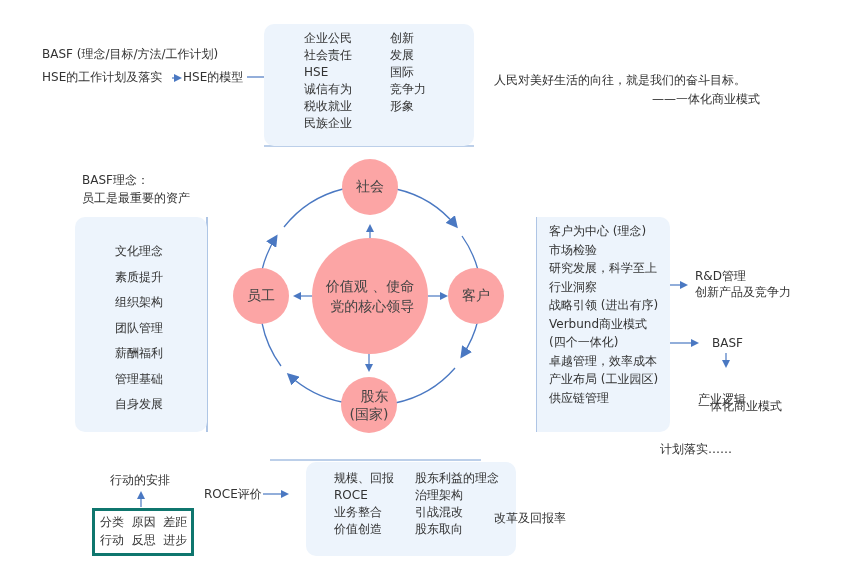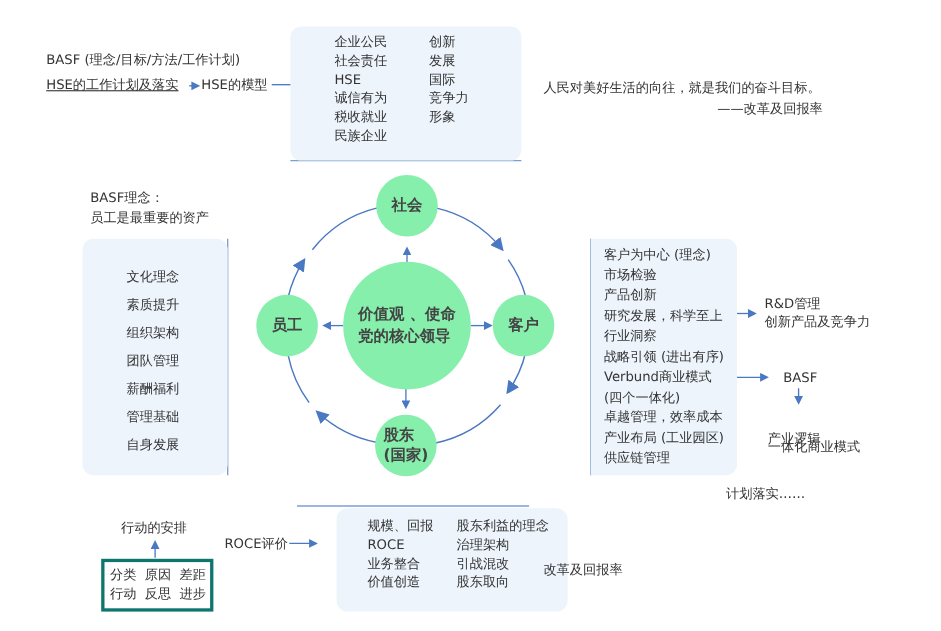--- a/index.html
+++ b/index.html
@@ -3,23 +3,23 @@
 <meta charset="utf-8">
 <style>
   html, body { margin: 0; padding: 0; background: #ffffff; }
   body { width: 855px; height: 574px; position: relative; overflow: hidden;
          font-family: "DejaVu Sans", "Liberation Sans", sans-serif; color: #333333; }
   .abs { position: absolute; }
   .t { font-size: 12px; line-height: 17px; white-space: nowrap; color: #333; }
   .panel { position: absolute; background: #edf4fc; border-radius: 10px; }
   .col div { white-space: nowrap; }
   svg.overlay { position: absolute; left: 0; top: 0; }
-  .node { position: absolute; border-radius: 50%; background: #86efac;
-          display: flex; align-items: center; justify-content: center; text-align: left;
-          font-weight: bold; color: #444; }
+  .node { position: absolute; border-radius: 50%; background: #fca5a5;
+          display: flex; align-items: center; justify-content: center; text-align: right;
+          font-weight: normal; color: #444; }
   .node span { display: block; }
 </style>
 </head>
 <body>
 
 <svg class="overlay" width="855" height="574">
   <defs>
     <marker id="ah" markerWidth="8" markerHeight="8" refX="6" refY="4" orient="auto" markerUnits="userSpaceOnUse">
       <path d="M0,0 L8,4 L0,8 z" fill="#4a78c2"></path>
     </marker>
@@ -55,21 +55,21 @@
   <line x1="665" y1="343" x2="697" y2="343" stroke="#4a78c2" stroke-width="1.2" marker-end="url(#ah)"></line>
   <line x1="726" y1="353" x2="726" y2="366" stroke="#4a78c2" stroke-width="1.2" marker-end="url(#ah)"></line>
 
   <line x1="141" y1="507" x2="141" y2="493" stroke="#4a78c2" stroke-width="1.2" marker-end="url(#ah)"></line>
   <line x1="263" y1="494" x2="287" y2="494" stroke="#4a78c2" stroke-width="1.2" marker-end="url(#ah)"></line>
   <line x1="270" y1="460" x2="481" y2="460" stroke="#7a9fd4" stroke-width="1.2"></line>
   <line x1="490" y1="518" x2="441" y2="518" stroke="#4a78c2" stroke-width="1.2" marker-end="url(#ah)"></line>
 </svg>
 
 <div class="abs t" style="left:42px; top:46px;">BASF (理念/目标/方法/工作计划)</div>
-<div class="abs t" style="left:42px; top:69px;text-decoration:underline;">HSE的工作计划及落实</div>
+<div class="abs t" style="left:42px; top:69px;">HSE的工作计划及落实</div>
 <div class="abs t" style="left:183px; top:69px;">HSE的模型</div>
 
 <div class="panel" style="left:264px; top:24px; width:210px; height:122px;">
   <div class="abs col t" style="left:126px; top:6px;">
     <div>创新</div>
     <div>发展</div>
     <div>国际</div>
     <div>竞争力</div>
     <div>形象</div>
   </div>
@@ -77,21 +77,21 @@
     <div>企业公民</div>
     <div>社会责任</div>
     <div>HSE</div>
     <div>诚信有为</div>
     <div>税收就业</div>
     <div>民族企业</div>
   </div>
 </div>
 
 <div class="abs t" style="left:494px; top:72px;">人民对美好生活的向往，就是我们的奋斗目标。</div>
-<div class="abs t" style="left:652px; top:91px;">——改革及回报率</div>
+<div class="abs t" style="left:652px; top:91px;">——一体化商业模式</div>
 
 <div class="abs t" style="left:82px; top:172px;">BASF理念：</div>
 <div class="abs t" style="left:82px; top:190px;">员工是最重要的资产</div>
 <div class="panel" style="left:75px; top:217px; width:132px; height:215px;">
   <div class="abs col t" style="left:40px; top:22px; line-height:25.5px;">
     <div>文化理念</div>
     <div>素质提升</div>
     <div>组织架构</div>
     <div>团队管理</div>
     <div>薪酬福利</div>
@@ -119,21 +119,20 @@
   </div>
 </div>
 <div class="node" style="left:233px; top:268px; width:56px; height:56px; font-size:14px;">
   <span>员工</span>
 </div>
 
 <div class="panel" style="left:537px; top:217px; width:133px; height:215px; border-radius:0 10px 10px 0;">
   <div class="abs col t" style="left:12px; top:5px; line-height:18.5px;">
     <div>客户为中心 (理念)</div>
     <div>市场检验</div>
-    <div>产品创新</div>
     <div>研究发展，科学至上</div>
     <div>行业洞察</div>
     <div>战略引领 (进出有序)</div>
     <div>Verbund商业模式</div>
     <div>(四个一体化)</div>
     <div>卓越管理，效率成本</div>
     <div>产业布局 (工业园区)</div>
     <div>供应链管理</div>
   </div>
 </div>

